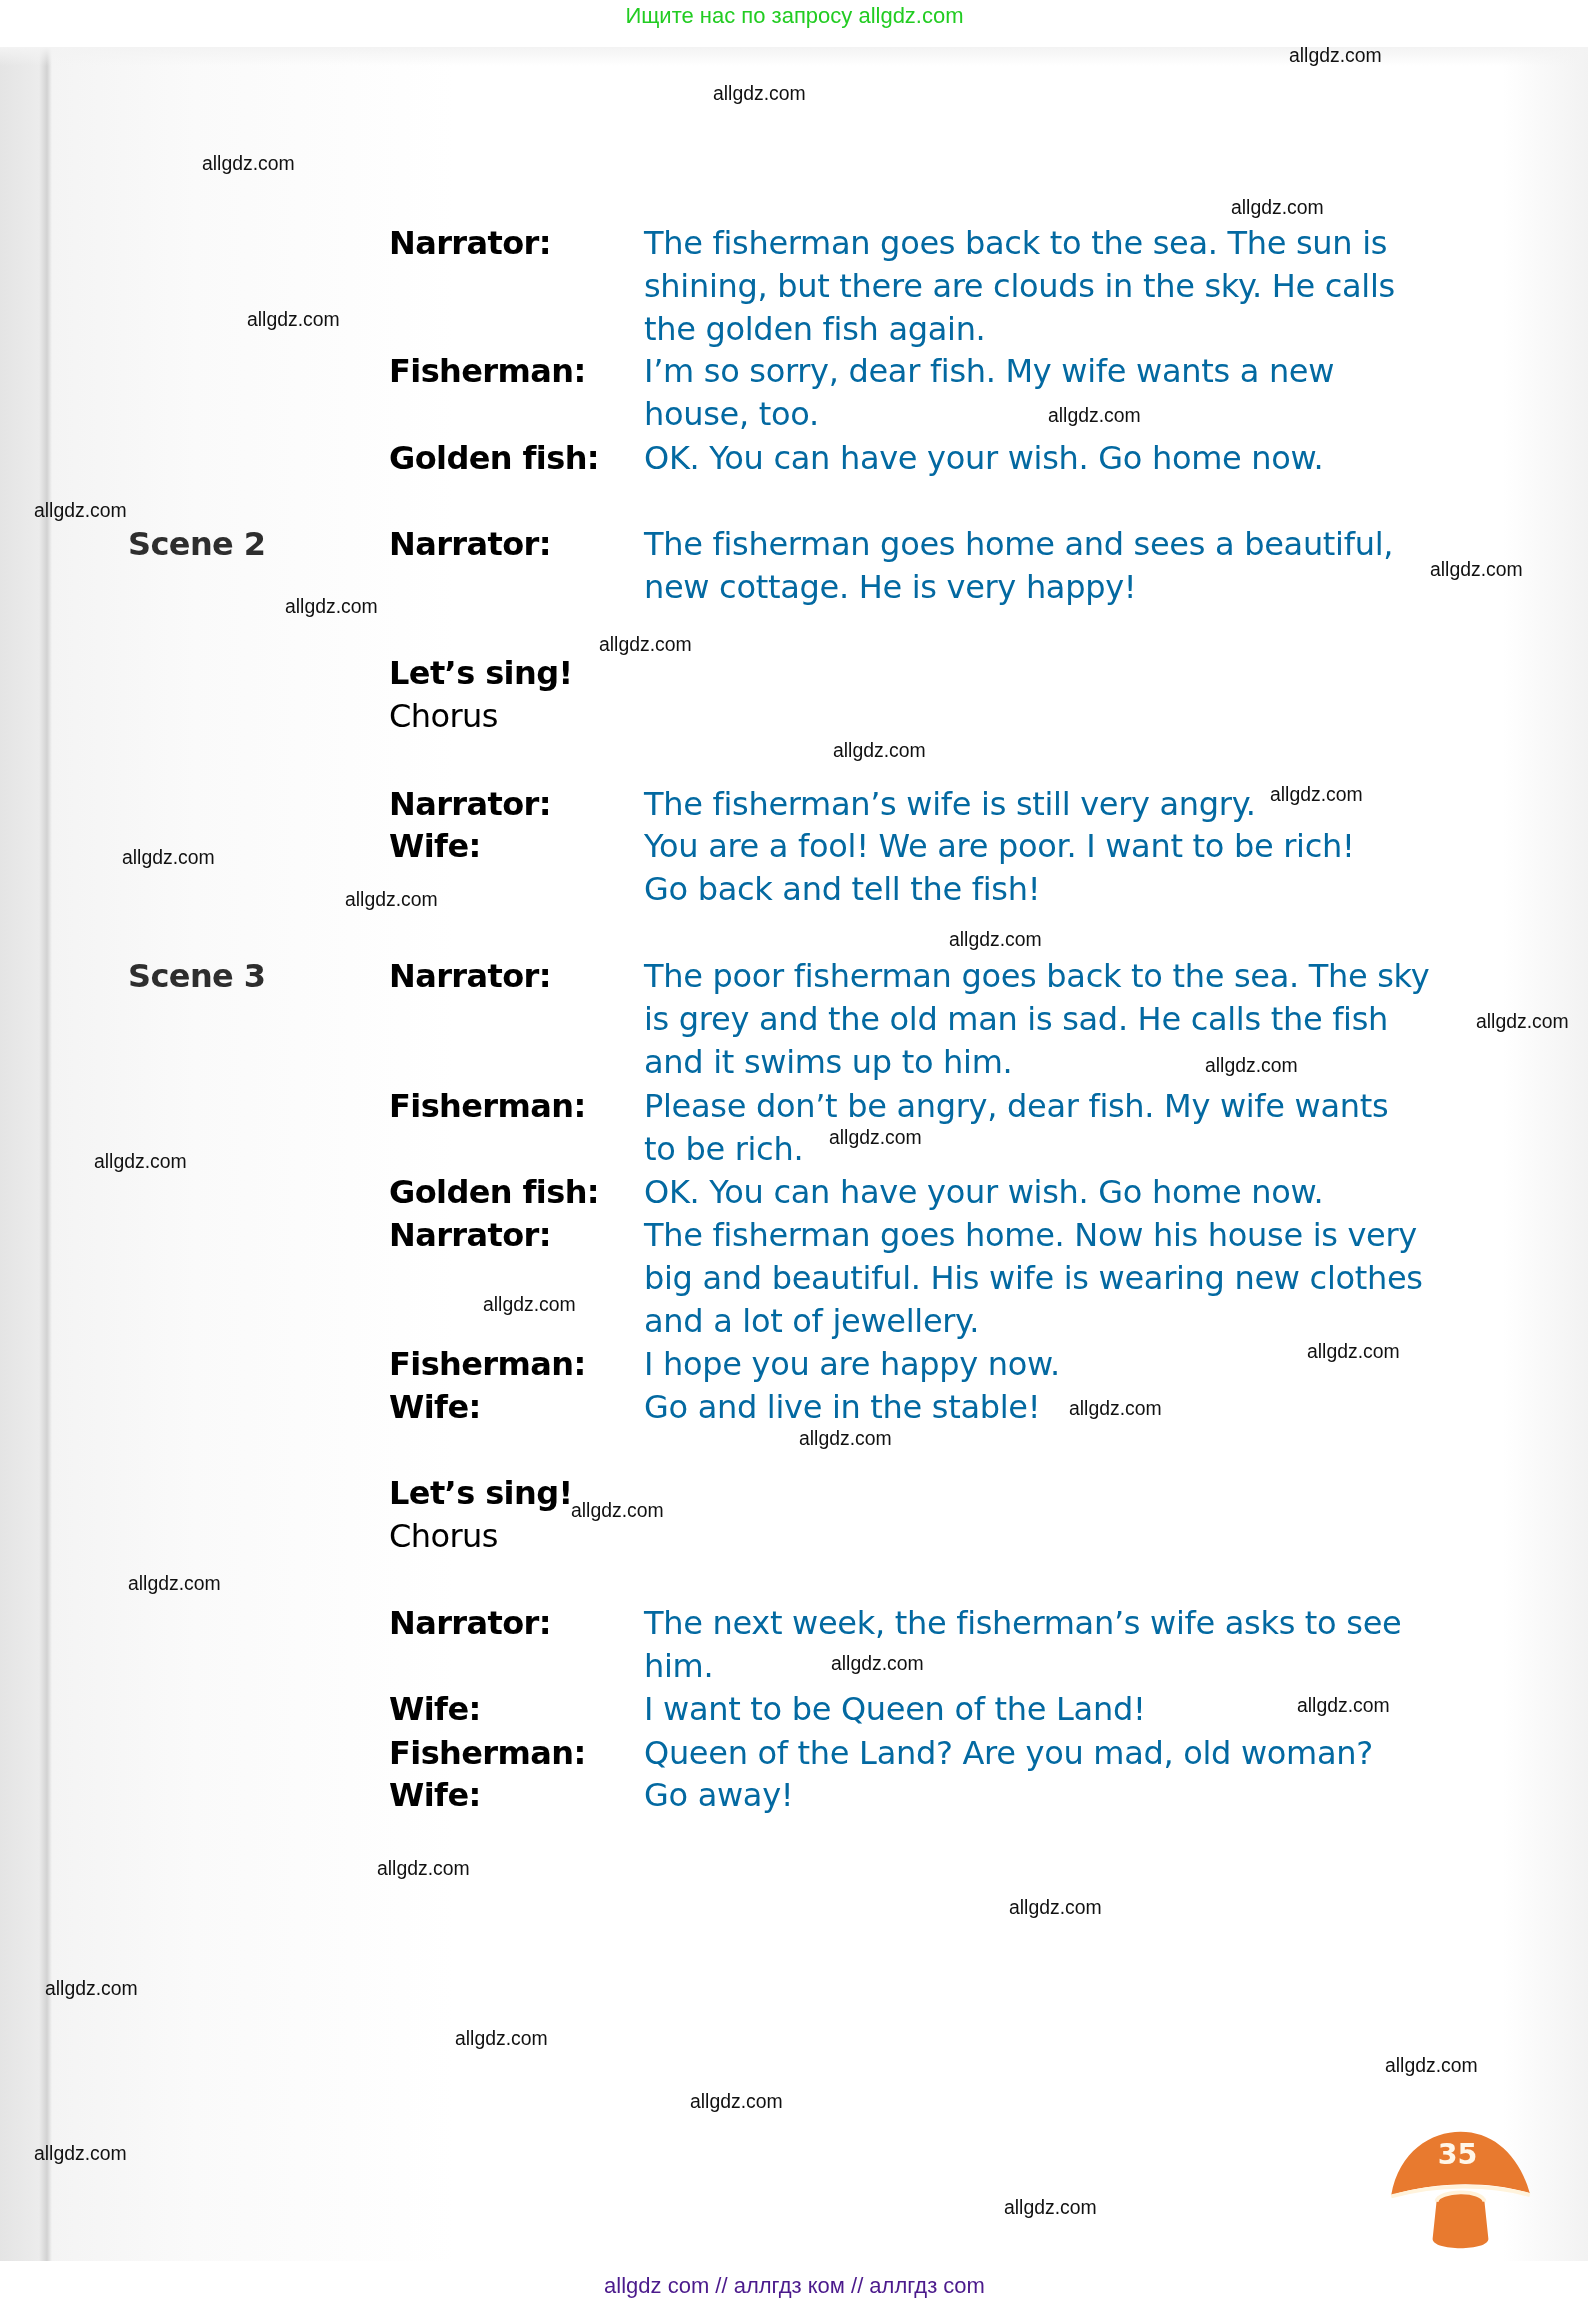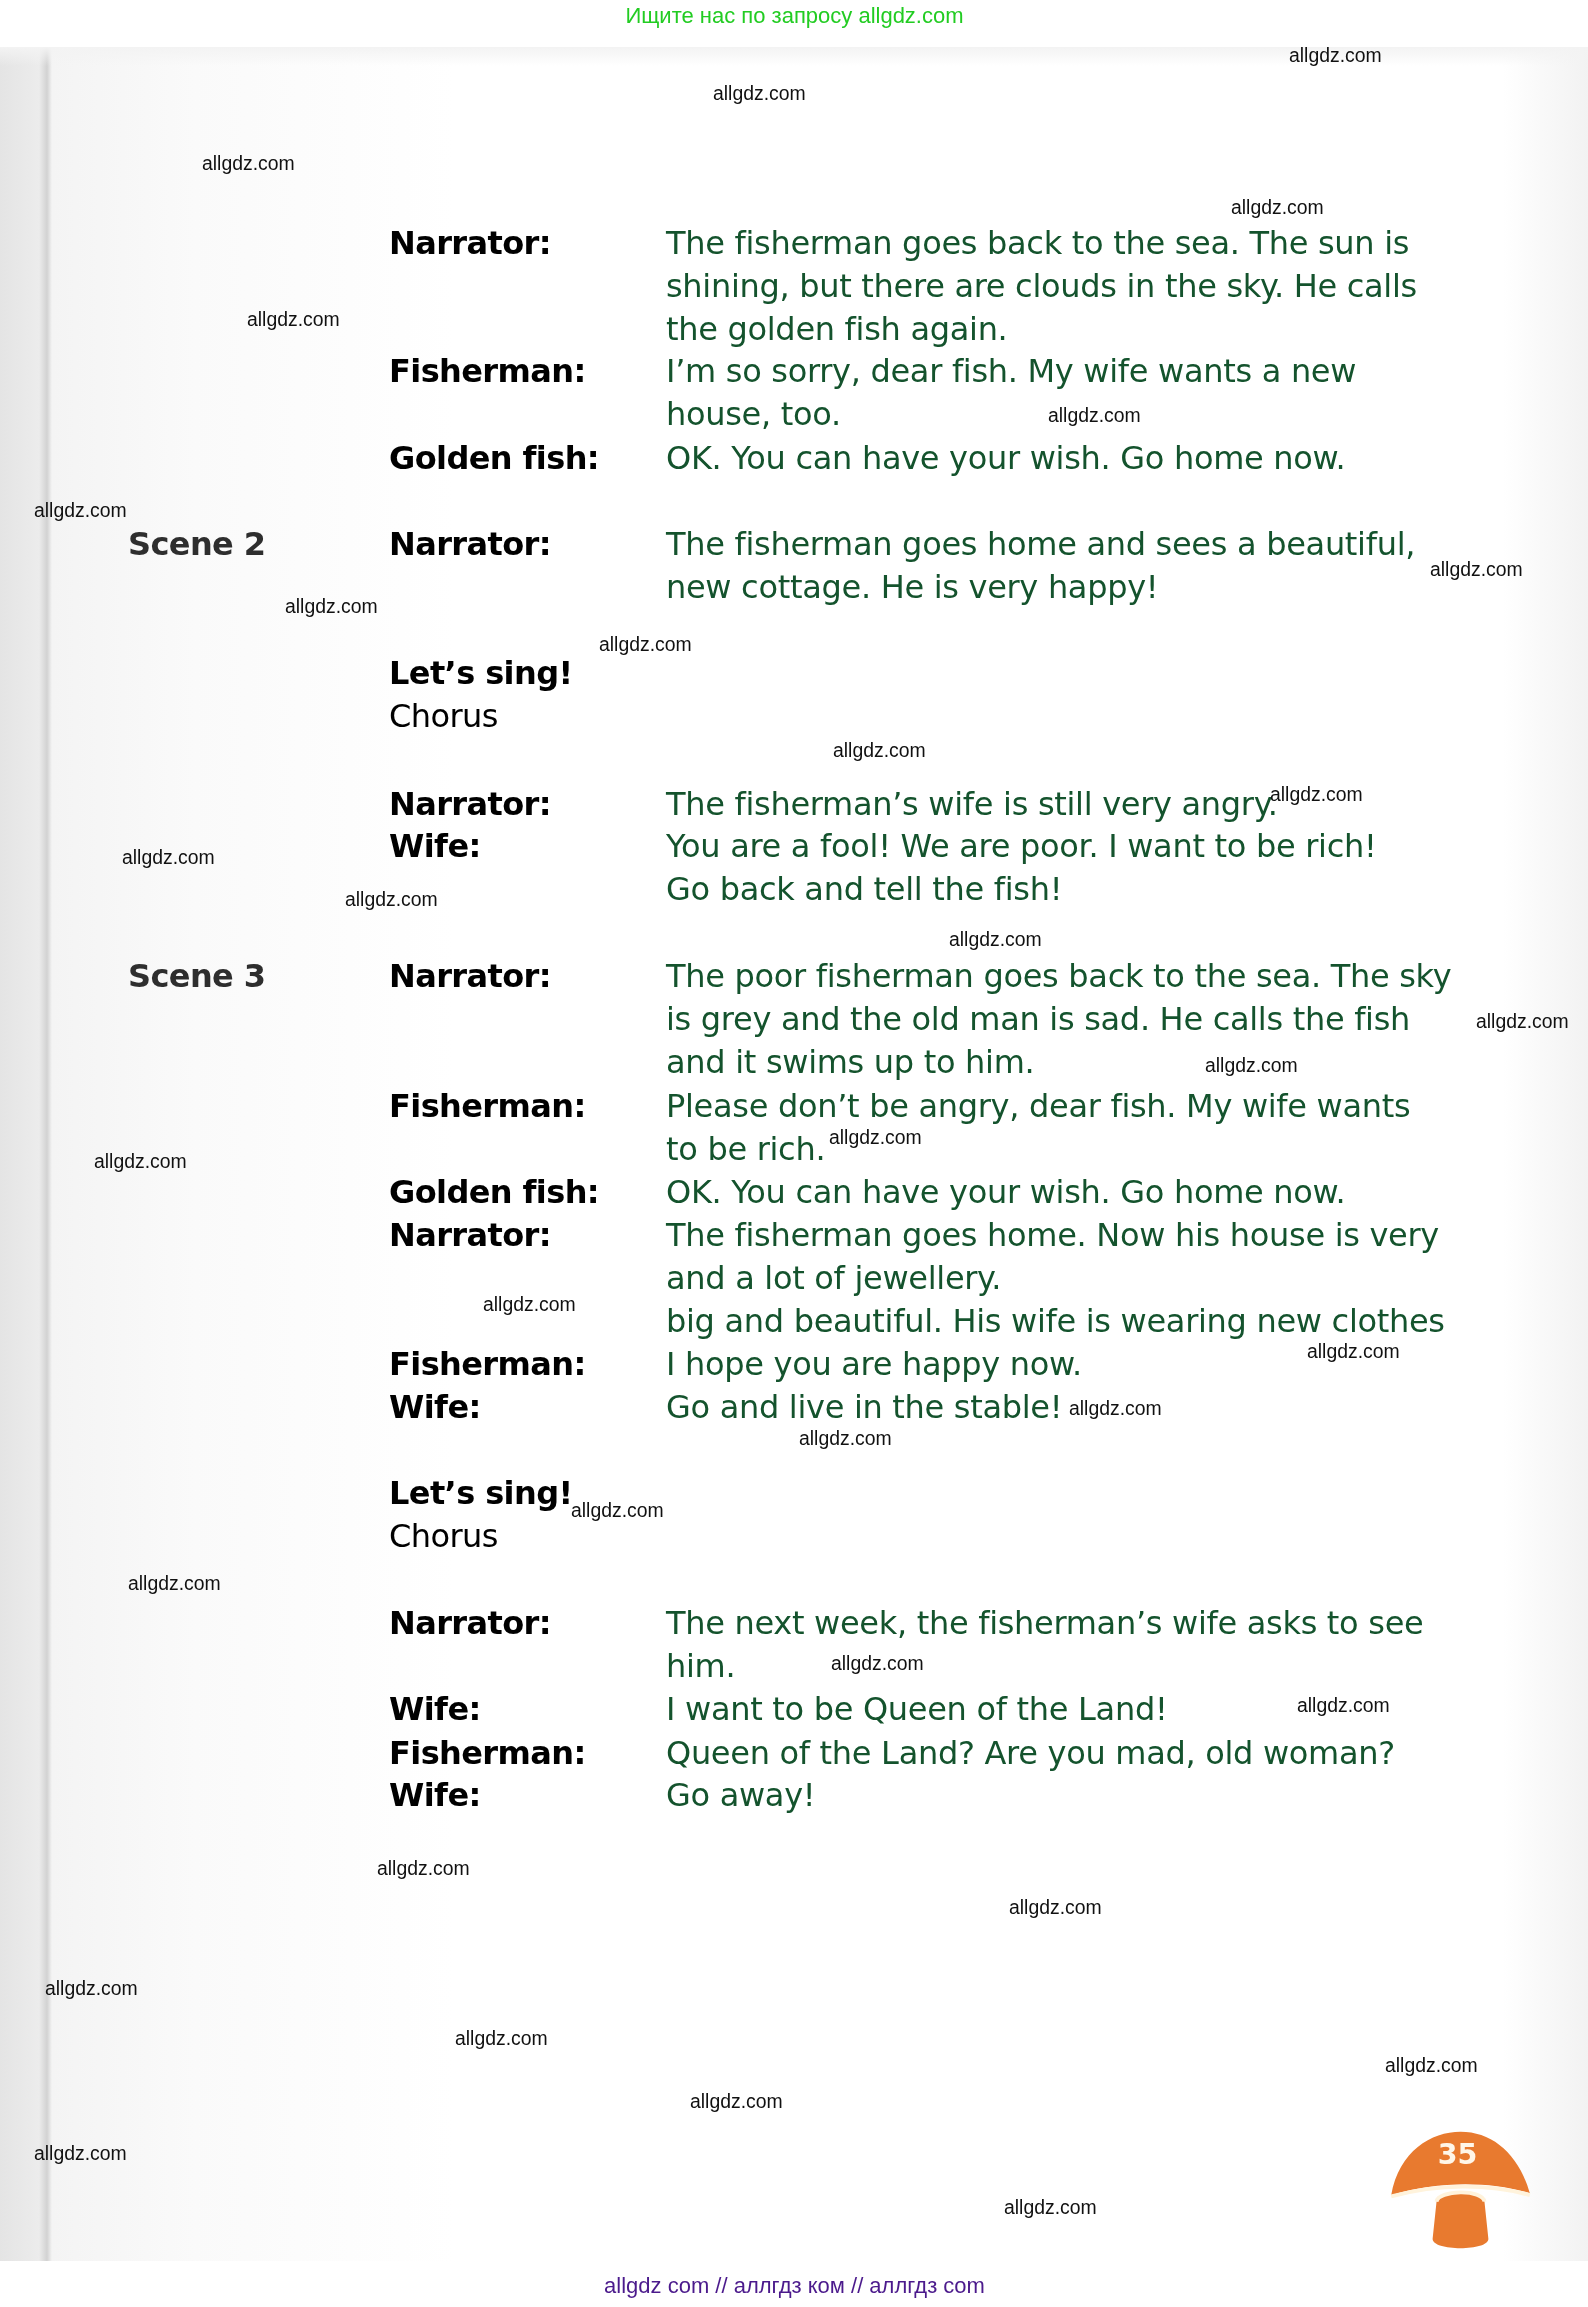--- a/index.html
+++ b/index.html
@@ -31,22 +31,22 @@
     .scene {
       position: absolute; left: 128px; font-weight: bold; font-size: 32px;
       color: #2e2e2e; letter-spacing: -0.6px; text-align: right;
     }
     .speaker {
       position: absolute; left: 389px; font-weight: bold; font-size: 32px;
       color: #000000; letter-spacing: -0.6px;
     }
     .speaker.plain { font-weight: normal; }
     .line {
-      position: absolute; left: 666px; width: 855px; font-size: 32px;
-      line-height: 43px; color: #14532d; letter-spacing: -0.3px;
+      position: absolute; left: 644px; width: 855px; font-size: 32px;
+      line-height: 43px; color: #0369a1; letter-spacing: -0.3px;
     }
     .speaker, .scene { line-height: 43px; }
     .watermark {
       position: absolute; font-family: "Liberation Sans", sans-serif;
       font-size: 19.4px; color: #111111; white-space: nowrap;
     }
     .page-badge {
       position: absolute; left: 1386px; top: 2125px; width: 149px; height: 130px;
     }
     .page-num {
@@ -139,22 +139,22 @@
     <span class="speaker">Golden fish:</span>
     <div class="line">
       <div>OK. You can have your wish. Go home now.</div>
     </div>
   </div>
 
   <div class="row" style="top:1214px">
     <span class="speaker">Narrator:</span>
     <div class="line">
       <div>The fisherman goes home. Now his house is very</div>
+      <div>big and beautiful. His wife is wearing new clothes</div>
       <div>and a lot of jewellery.</div>
-      <div>big and beautiful. His wife is wearing new clothes</div>
     </div>
   </div>
 
   <div class="row" style="top:1343px">
     <span class="speaker">Fisherman:</span>
     <div class="line">
       <div>I hope you are happy now.</div>
     </div>
   </div>
 

